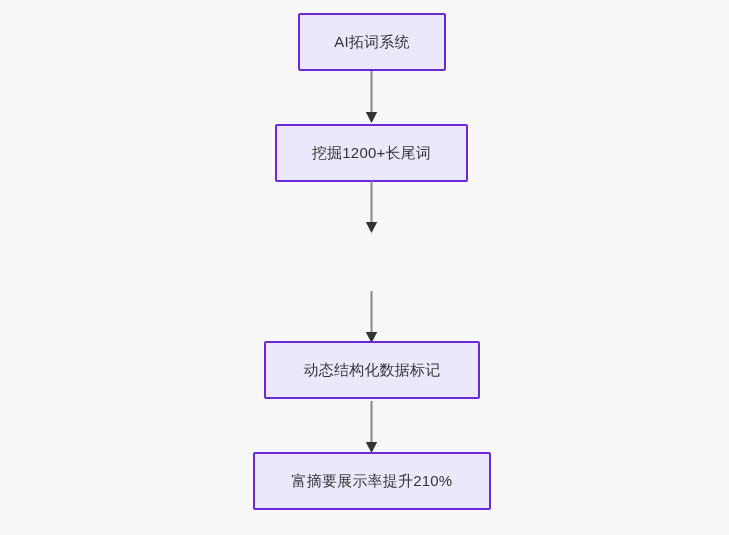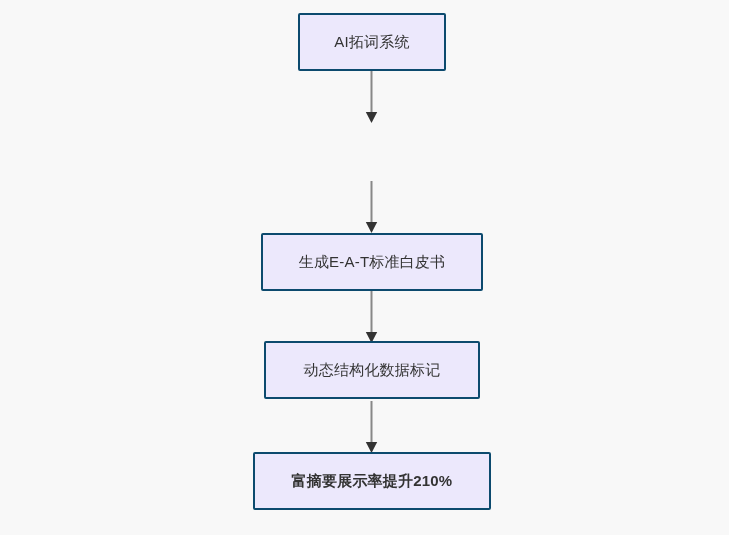--- a/index.html
+++ b/index.html
@@ -16,21 +16,21 @@
   }
   #flow-canvas {
     position: relative;
     width: 729px;
     height: 535px;
   }
   .node {
     position: absolute;
     box-sizing: border-box;
     background: #ece8fc;
-    border: 2px solid #0c4a6e;
+    border: 2px solid #6d28d9;
     border-radius: 2px;
     display: flex;
     align-items: center;
     justify-content: center;
     color: #333333;
     font-size: 15px;
     line-height: 1.2;
     letter-spacing: 0.2px;
     white-space: nowrap;
   }
@@ -55,47 +55,47 @@
     <span class="node-label">AI拓词系统</span>
   </div>
 
   <div class="connector" style="left:365px; top:71px; height:53px;">
     <svg width="13" height="53" viewBox="0 0 13 53">
       <line x1="6.5" y1="0" x2="6.5" y2="43" stroke="#888888" stroke-width="2"></line>
       <polygon points="0.8,41 12.2,41 6.5,52" fill="#333333"></polygon>
     </svg>
   </div>
 
+  <div class="node" style="left:275px; top:124px; width:193px; height:58px;">
+    <span class="node-label">挖掘1200+长尾词</span>
+  </div>
 
   <div class="connector" style="left:365px; top:181px; height:53px;">
     <svg width="13" height="53" viewBox="0 0 13 53">
       <line x1="6.5" y1="0" x2="6.5" y2="43" stroke="#888888" stroke-width="2"></line>
       <polygon points="0.8,41 12.2,41 6.5,52" fill="#333333"></polygon>
     </svg>
   </div>
 
-  <div class="node" style="left:261px; top:233px; width:222px; height:58px;">
-    <span class="node-label">生成E-A-T标准白皮书</span>
-  </div>
 
   <div class="connector" style="left:365px; top:291px; height:53px;">
     <svg width="13" height="53" viewBox="0 0 13 53">
       <line x1="6.5" y1="0" x2="6.5" y2="43" stroke="#888888" stroke-width="2"></line>
       <polygon points="0.8,41 12.2,41 6.5,52" fill="#333333"></polygon>
     </svg>
   </div>
 
   <div class="node" style="left:264px; top:341px; width:216px; height:58px;">
     <span class="node-label">动态结构化数据标记</span>
   </div>
 
   <div class="connector" style="left:365px; top:401px; height:53px;">
     <svg width="13" height="53" viewBox="0 0 13 53">
       <line x1="6.5" y1="0" x2="6.5" y2="43" stroke="#888888" stroke-width="2"></line>
       <polygon points="0.8,41 12.2,41 6.5,52" fill="#333333"></polygon>
     </svg>
   </div>
 
-  <div class="node" style="left:253px; top:452px; width:238px; height:58px;font-weight:bold;">
+  <div class="node" style="left:253px; top:452px; width:238px; height:58px;">
     <span class="node-label">富摘要展示率提升210%</span>
   </div>
 
 </div>
 
 </body></html>

